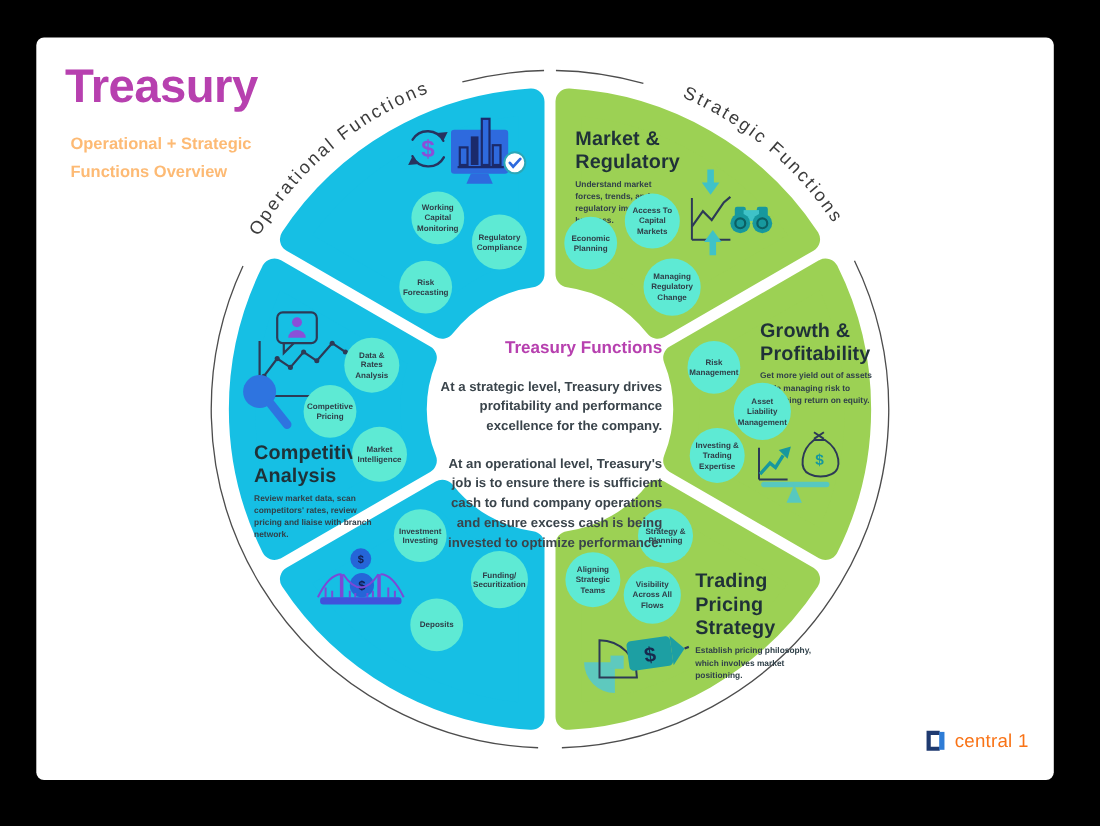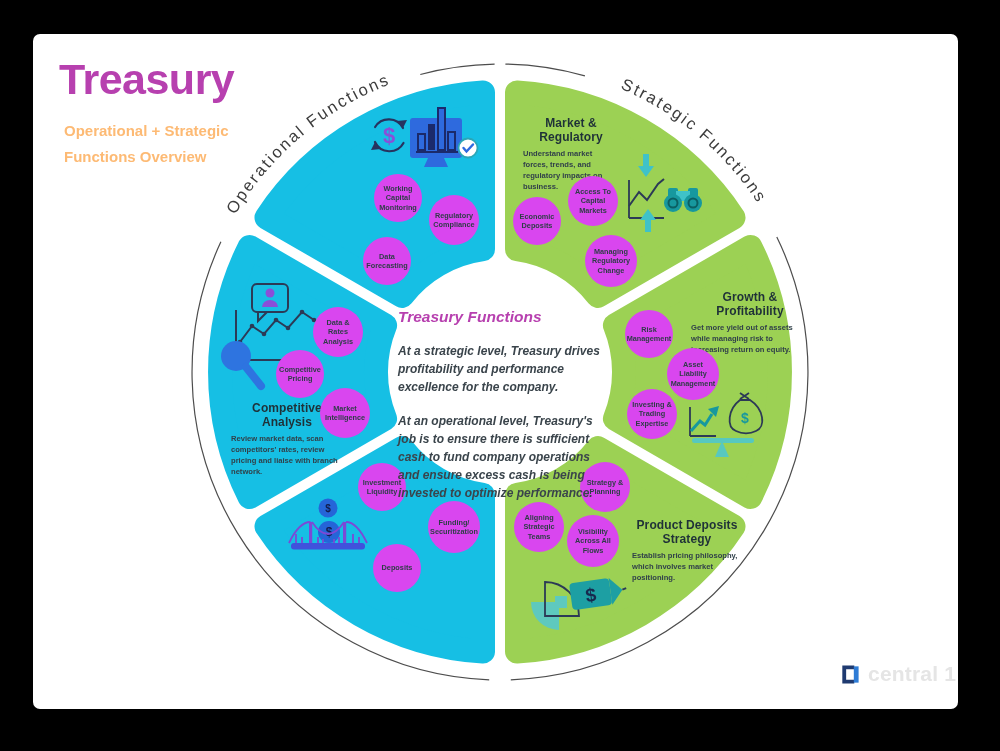--- a/index.html
+++ b/index.html
@@ -9,31 +9,31 @@
   svg.wheel{position:absolute;left:0;top:0;}
   .arc-line{fill:none;stroke:#4d4d4d;stroke-width:1.2;}
   .arc-label{font-size:16.5px;letter-spacing:2.2px;fill:#3c3c3c;font-weight:500;
              font-family:"Liberation Sans",sans-serif;}
   .page-title{position:absolute;left:59px;top:55px;font-size:43px;font-weight:bold;
               letter-spacing:-0.5px;color:var(--magenta,#b740af);}
   .page-subtitle{position:absolute;left:64px;top:118px;font-size:15px;font-weight:600;
                  color:#fdba74;line-height:1.75;}
   .page-subtitle span{display:block;}
   .section{position:absolute;}
-  .section h3{margin:0;font-size:12px;font-weight:bold;color:#1f3138;line-height:1.18;letter-spacing:.1px;text-align:center;}
+  .section h3{margin:0;font-size:18px;font-weight:bold;color:#1f3138;line-height:1.18;letter-spacing:.1px;}
   .section p{margin:4px 0 0;font-size:7.6px;font-weight:bold;color:#31414a;line-height:1.45;}
-  .bubble{position:absolute;background:#d946ef;border-radius:50%;display:flex;align-items:center;
+  .bubble{position:absolute;background:#5eead4;border-radius:50%;display:flex;align-items:center;
           justify-content:center;text-align:center;font-size:7.3px;font-weight:bold;color:#2f3d47;
           line-height:1.3;padding:3px;box-sizing:border-box;}
-  .center-text{position:absolute;left:398px;top:308px;width:204px;text-align:left;font-style:italic;}
+  .center-text{position:absolute;left:398px;top:308px;width:204px;text-align:right;}
   .center-text h2{margin:0 0 9px;font-size:15.5px;font-weight:bold;color:var(--magenta,#b740af);}
   .center-text p{margin:16px 0 8px;font-size:12px;font-weight:bold;color:#3a444b;line-height:1.5;}
   .icon{position:absolute;}
   .logo{position:absolute;left:838px;top:662px;display:flex;align-items:center;gap:7px;}
-  .logo-text{font-size:21px;font-weight:bold;color:#e5e5e5;letter-spacing:.2px;}
+  .logo-text{font-size:17px;font-weight:normal;color:#f97316;letter-spacing:.2px;}
 </style>
 </head>
 <body>
 
 <div class="stage">
   <div class="card"></div>
 
   <svg class="wheel" width="1000" height="751" viewBox="0 0 1000 751" xmlns="http://www.w3.org/2000/svg" xmlns:xlink="http://www.w3.org/1999/xlink">
     <g id="sectors">
         <path d="M 483.0 92.5 A 280 280 0 0 0 266.5 217.5 L 402.1 295.9 A 124 124 0 0 1 483.0 249.2 Z" fill="#16bfe4" stroke="#16bfe4" stroke-width="24" stroke-linejoin="round"></path>
@@ -163,41 +163,41 @@
   </div>
   <div class="section" style="left:231px;top:401px;width:112px">
     <h3>Competitive Analysis</h3>
     <p>Review market data, scan competitors' rates, review pricing and liaise with branch network.</p>
   </div>
   <div class="section" style="left:691px;top:290px;width:118px">
     <h3>Growth &amp; Profitability</h3>
     <p>Get more yield out of assets while managing risk to increasing return on equity.</p>
   </div>
   <div class="section" style="left:632px;top:518px;width:110px">
-    <h3>Product Deposits Strategy</h3>
+    <h3>Trading Pricing Strategy</h3>
     <p>Establish pricing philosophy, which involves market positioning.</p>
   </div>
 
   <div class="bubble" style="left:374px;top:174px;width:48px;height:48px">Working Capital Monitoring</div>
   <div class="bubble" style="left:429px;top:195px;width:50px;height:50px">Regulatory Compliance</div>
-  <div class="bubble" style="left:363px;top:237px;width:48px;height:48px">Data Forecasting</div>
-
-  <div class="bubble" style="left:513px;top:197px;width:48px;height:48px">Economic Deposits</div>
+  <div class="bubble" style="left:363px;top:237px;width:48px;height:48px">Risk Forecasting</div>
+
+  <div class="bubble" style="left:513px;top:197px;width:48px;height:48px">Economic Planning</div>
   <div class="bubble" style="left:568px;top:176px;width:50px;height:50px">Access To Capital Markets</div>
   <div class="bubble" style="left:585px;top:235px;width:52px;height:52px">Managing Regulatory Change</div>
 
   <div class="bubble" style="left:313px;top:307px;width:50px;height:50px">Data &amp; Rates Analysis</div>
   <div class="bubble" style="left:276px;top:350px;width:48px;height:48px">Competitive Pricing</div>
   <div class="bubble" style="left:320px;top:388px;width:50px;height:50px">Market Intelligence</div>
 
   <div class="bubble" style="left:625px;top:310px;width:48px;height:48px">Risk Management</div>
   <div class="bubble" style="left:667px;top:348px;width:52px;height:52px">Asset Liability Management</div>
   <div class="bubble" style="left:627px;top:389px;width:50px;height:50px">Investing &amp; Trading Expertise</div>
 
-  <div class="bubble" style="left:358px;top:463px;width:48px;height:48px">Investment Liquidity</div>
+  <div class="bubble" style="left:358px;top:463px;width:48px;height:48px">Investment Investing</div>
   <div class="bubble" style="left:373px;top:544px;width:48px;height:48px">Deposits</div>
   <div class="bubble" style="left:428px;top:501px;width:52px;height:52px">Funding/ Securitization</div>
 
   <div class="bubble" style="left:580px;top:462px;width:50px;height:50px">Strategy &amp; Planning</div>
   <div class="bubble" style="left:514px;top:502px;width:50px;height:50px">Aligning Strategic Teams</div>
   <div class="bubble" style="left:567px;top:515px;width:52px;height:52px">Visibility Across All Flows</div>
 
   <div class="center-text">
     <h2>Treasury Functions</h2>
     <p>At a strategic level, Treasury drives profitability and performance excellence for the company.</p>

